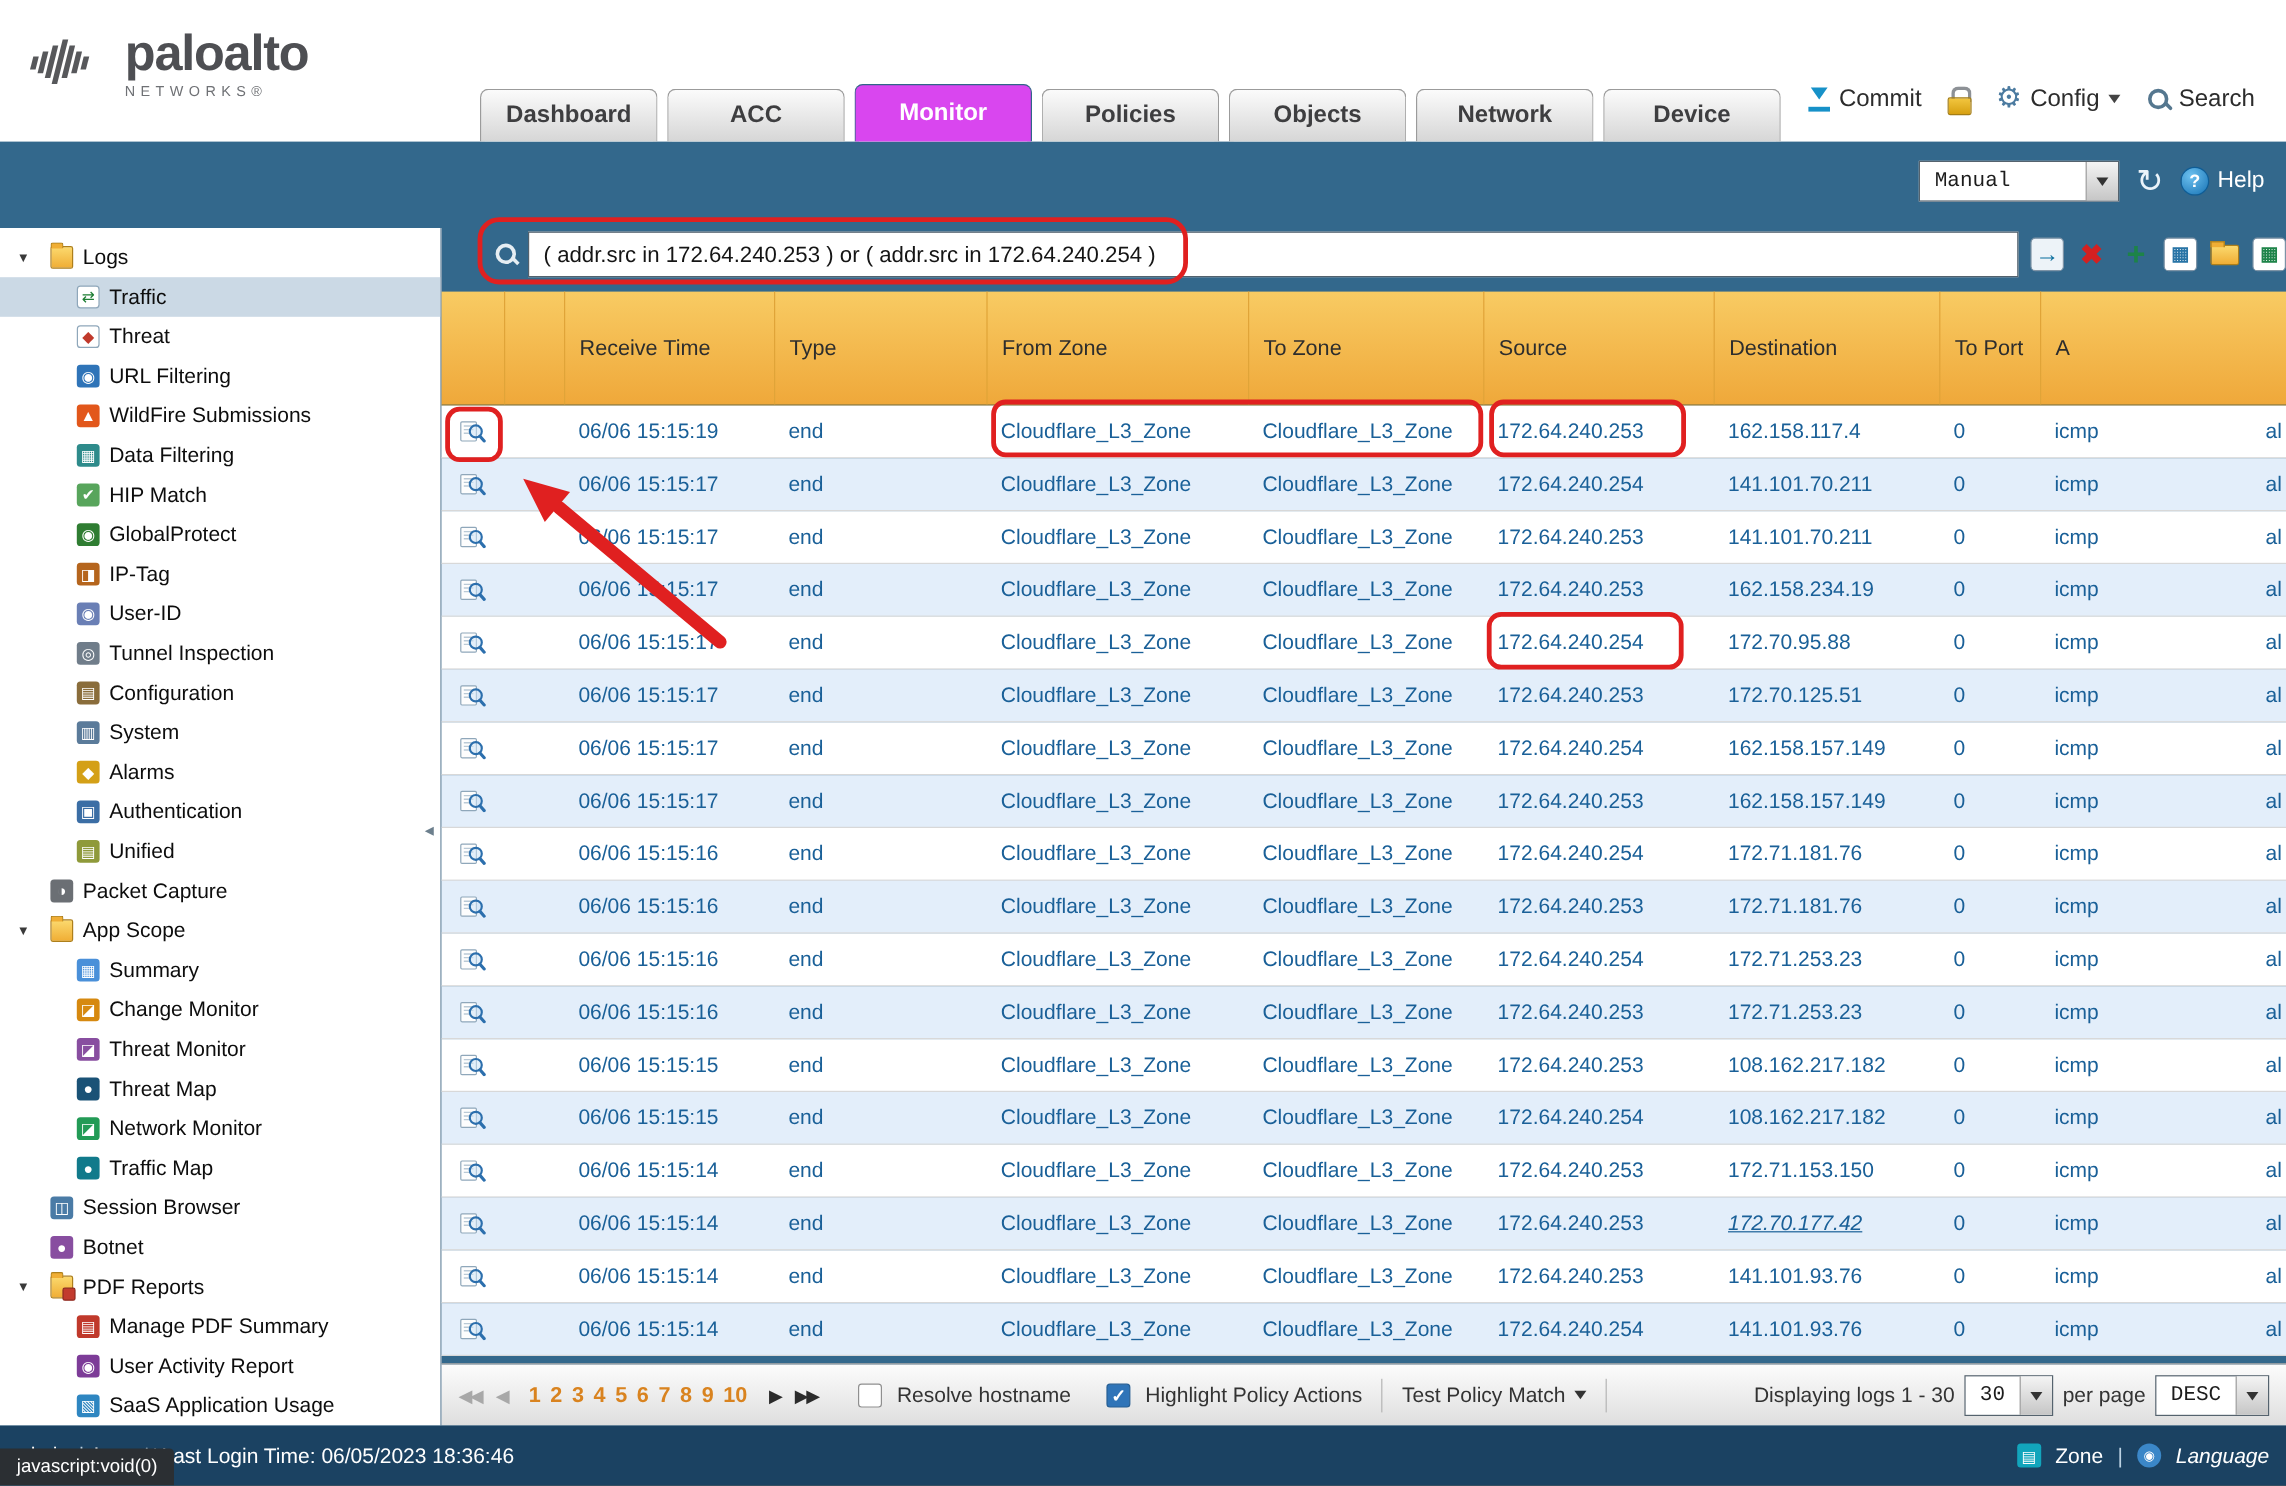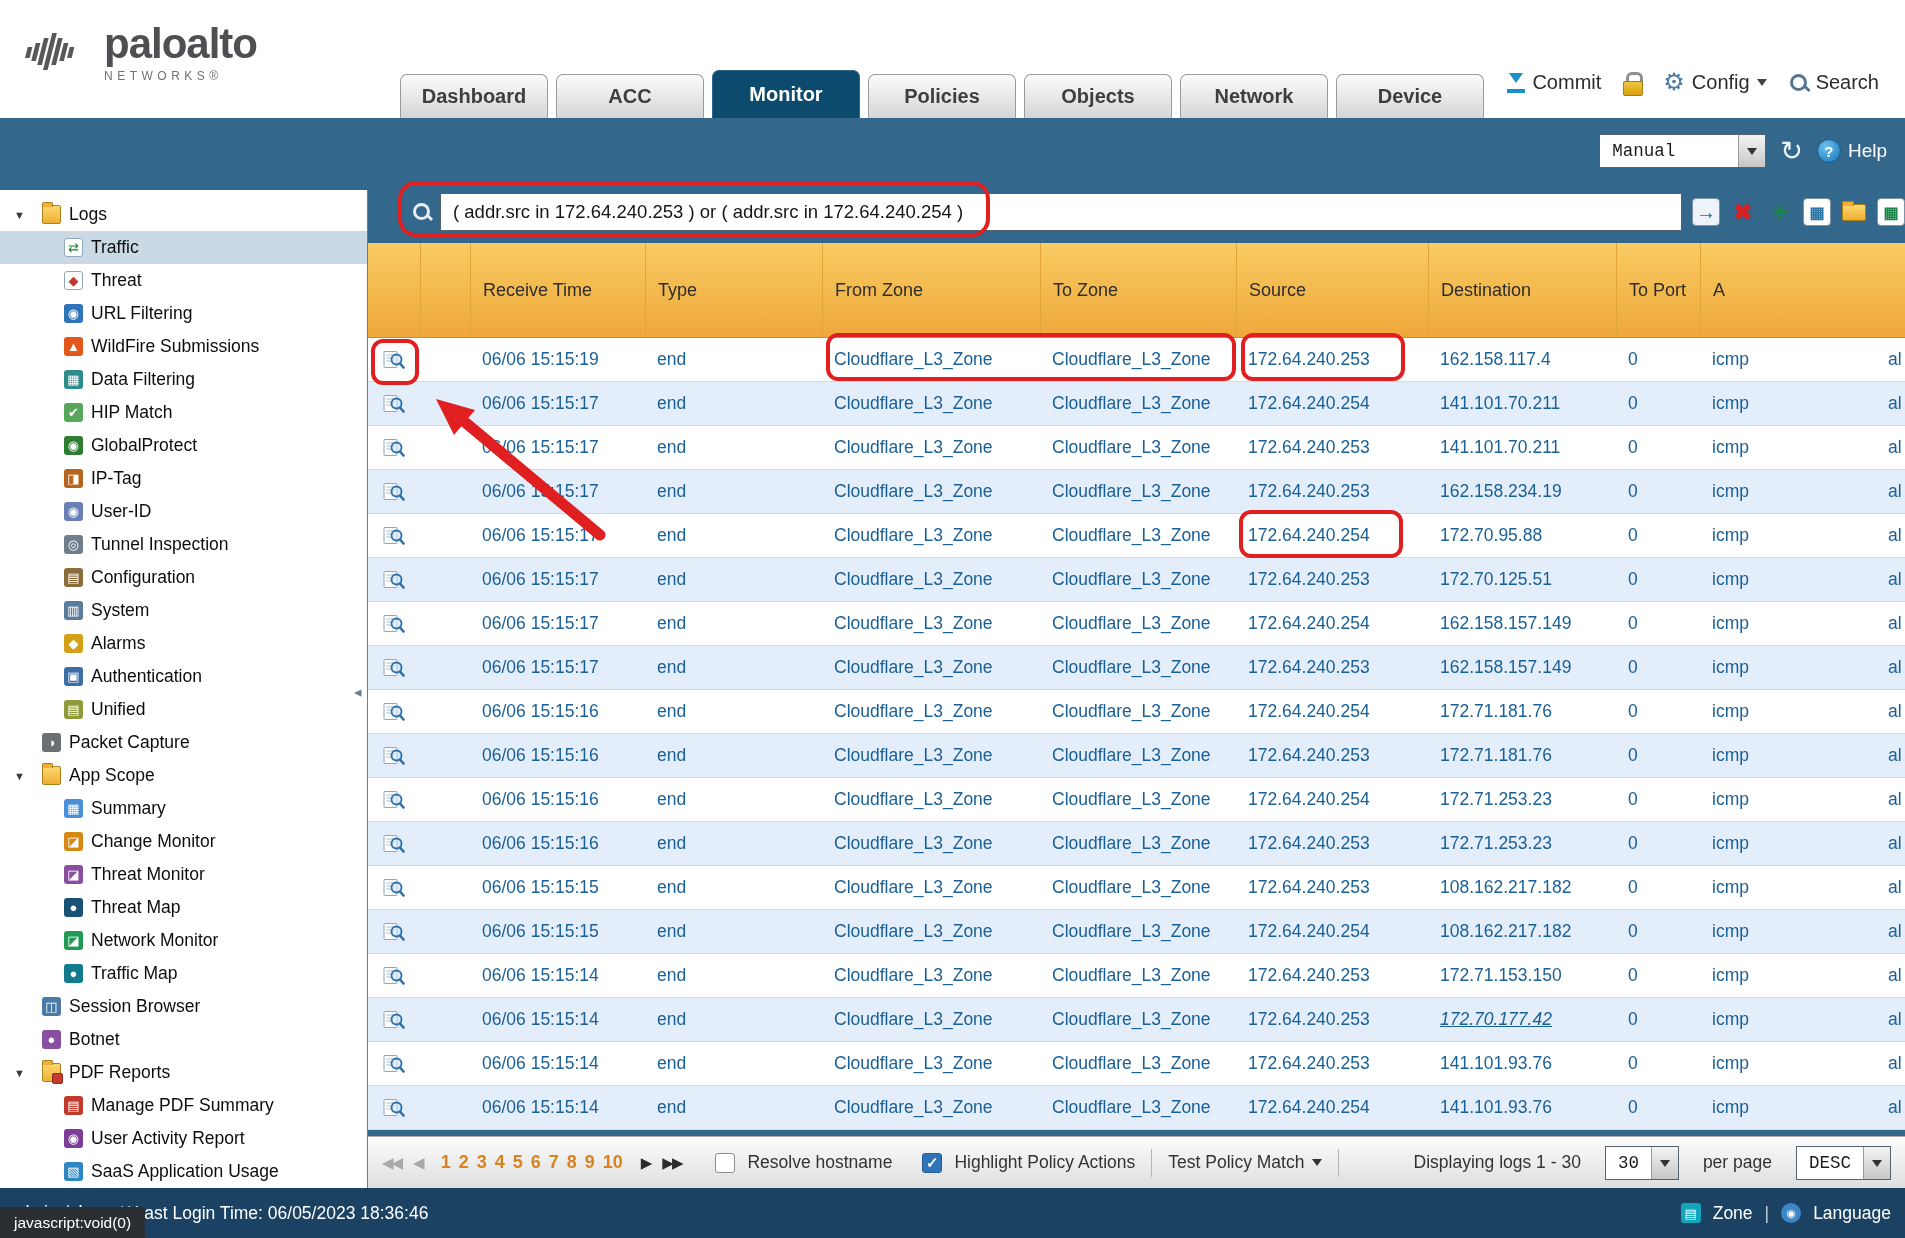--- a/index.html
+++ b/index.html
@@ -8,21 +8,21 @@
   .page { position:relative; width:1905px; height:1238px; background:#33688c; overflow:hidden; }
 
   
   .topbar { position:absolute; left:0; top:0; width:1905px; height:118px; background:#fff; }
   .logo { position:absolute; left:18px; top:22px; display:flex; align-items:center; gap:12px; }
   .logo-text { display:flex; flex-direction:column; line-height:1; }
   .logo-name { font-size:42px; font-weight:700; color:#4e4f53; letter-spacing:-1px; }
   .logo-sub { font-size:12px; letter-spacing:4.5px; color:#6f7175; margin-top:5px; }
   .tabs { position:absolute; left:400px; bottom:0; display:flex; gap:8px; align-items:flex-end; }
   .tab { width:148px; height:44px; display:flex; align-items:center; justify-content:center; font-size:20px; font-weight:700; color:#3e3e40; background:linear-gradient(#fbfbfb,#d6d6d6); border:1px solid #9b9b9b; border-bottom:none; border-radius:7px 7px 0 0; cursor:pointer; }
-  .tab.active { background:#0c4a6e; color:#fff; height:48px; border-color:#316588; }
+  .tab.active { background:#d946ef; color:#fff; height:48px; border-color:#316588; }
   .hdr-actions { position:absolute; right:26px; top:70px; display:flex; align-items:flex-end; gap:22px; font-size:20px; color:#2c2c2c; }
   .hdr-item { display:flex; align-items:center; gap:7px; cursor:pointer; }
   .ic-commit { position:relative; width:18px; height:21px; display:inline-block; }
   .ic-commit::before { content:""; position:absolute; left:2px; top:1px; border:7px solid transparent; border-top:10px solid #1791c8; }
   .ic-commit::after { content:""; position:absolute; left:0; bottom:0; width:18px; height:4px; background:#1791c8; }
   .ic-lock { position:relative; width:18px; height:22px; display:inline-block; }
   .ic-lock::before { content:""; position:absolute; left:3px; top:0; width:11px; height:10px; border:3px solid #8d9196; border-bottom:none; border-radius:6px 6px 0 0; }
   .ic-lock::after { content:""; position:absolute; left:0; top:9px; width:18px; height:13px; background:linear-gradient(#f2c63f,#d7a011); border:1px solid #a47d15; border-radius:2px; }
   .ic-gear { font-size:24px; color:#4c7ba0; line-height:1; }
   .caret { width:0; height:0; border:5px solid transparent; border-top:7px solid #444; margin-top:6px; }
@@ -86,21 +86,21 @@
   .pg-nav { font-size:15px; color:#a8a8a8; cursor:pointer; letter-spacing:-2px; flex:none; }
   .pg-nav.on { color:#2b2b2b; }
   .pages { display:flex; gap:8px; color:#d9831f; font-size:18px; font-weight:700; margin:0 6px; }
   .page-num { cursor:pointer; }
   .chk { width:20px; height:20px; background:#fff; border:1px solid #8f8f8f; border-radius:3px; flex:none; cursor:pointer; }
   .chk.checked { background:#2f74b8; border-color:#275f94; display:flex; align-items:center; justify-content:center; }
   .chk.checked::after { content:"✓"; color:#fff; font-size:15px; font-weight:700; }
   .vdiv { width:1px; height:28px; background:#b5b5b5; margin:0 4px; flex:none; }
   .tpm { display:flex; align-items:center; gap:8px; cursor:pointer; }
   .tpm .caret { border-top-color:#333; margin-top:4px; }
-  .right-group { margin-left:auto; display:flex; align-items:center; gap:24px; }
+  .right-group { margin-left:auto; display:flex; align-items:center; gap:8px; }
 
   
   .statusbar { position:absolute; left:0; top:1188px; width:1905px; height:50px; background:#1b4262; color:#fff; font-size:17.5px; }
   .sb-left { position:absolute; left:10px; top:14px; display:flex; gap:8px; }
   .sb-login { position:absolute; left:120px; top:0; height:50px; display:flex; align-items:center; gap:10px; }
   .sb-right { position:absolute; right:14px; top:0; height:50px; display:flex; align-items:center; gap:12px; }
   .sb-div::before { content:"|"; color:#bcd2e2; }
   .chip { width:20px; height:20px; border-radius:3px; display:inline-flex; align-items:center; justify-content:center; font-size:13px; color:#fff; }
   .chip.tasks { background:#12a5bc; }
   .chip.globe { background:#3b87c8; border-radius:50%; font-size:11px; }
@@ -784,21 +784,21 @@
     </span>
     <span class="sb-login">
       <span class="sb-div"></span>
       <span>Last Login Time: 06/05/2023 18:36:46</span>
     </span>
     <span class="sb-right">
       <span class="chip tasks">▤</span>
       <span style="cursor:pointer;">Zone</span>
       <span class="sb-div"></span>
       <span class="chip globe">◉</span>
-      <span style="cursor:pointer;">Language</span>
+      <span style="cursor:pointer;font-style:italic;">Language</span>
     </span>
   </footer>
 
   <div class="hint">
     <span>javascript:void(0)</span>
   </div>
 
   <div class="ann-layer" id="annotations">
     <svg style="position:absolute;left:420px;top:385px;width:200px;height:170px;" viewBox="0 0 200 170">
       <line class="arrow-stroke" x1="180" y1="150" x2="46" y2="38" stroke="#e02020" stroke-width="11" stroke-linecap="round"></line>

